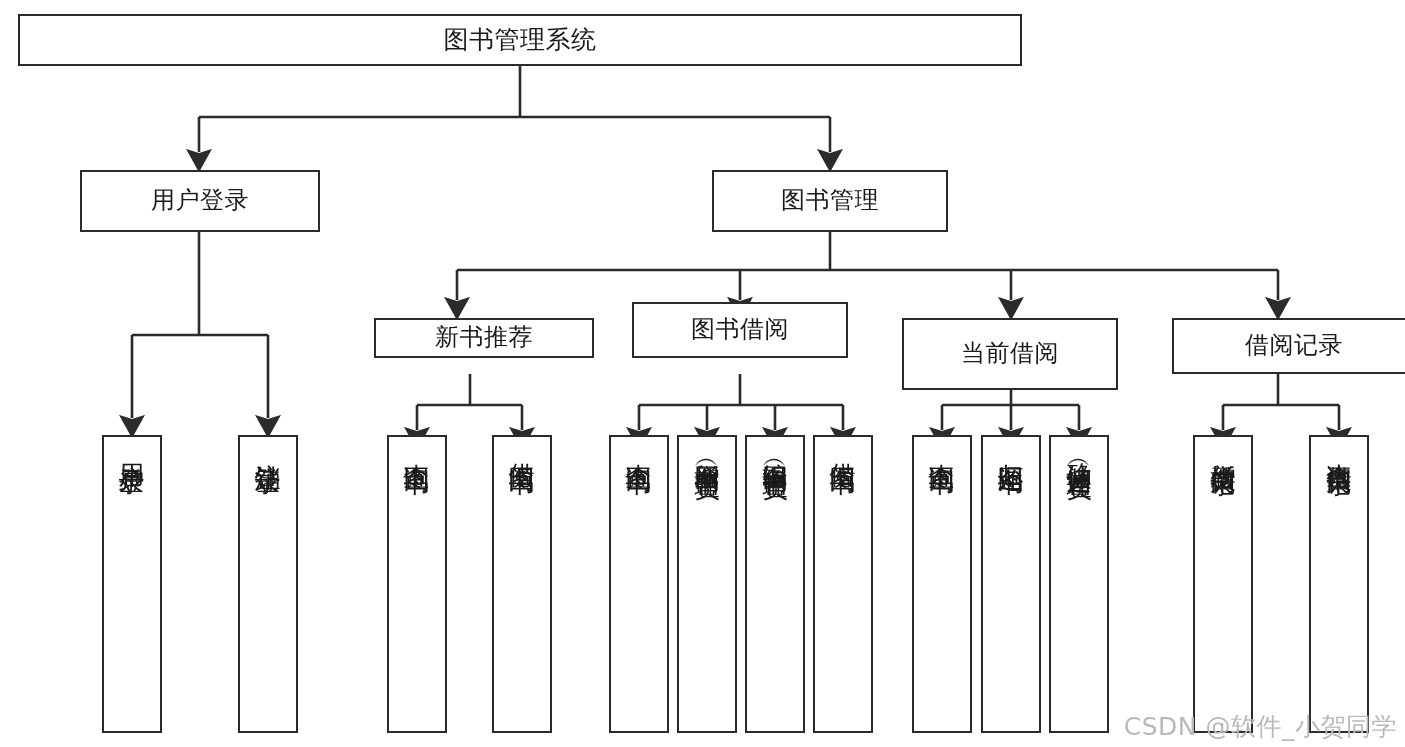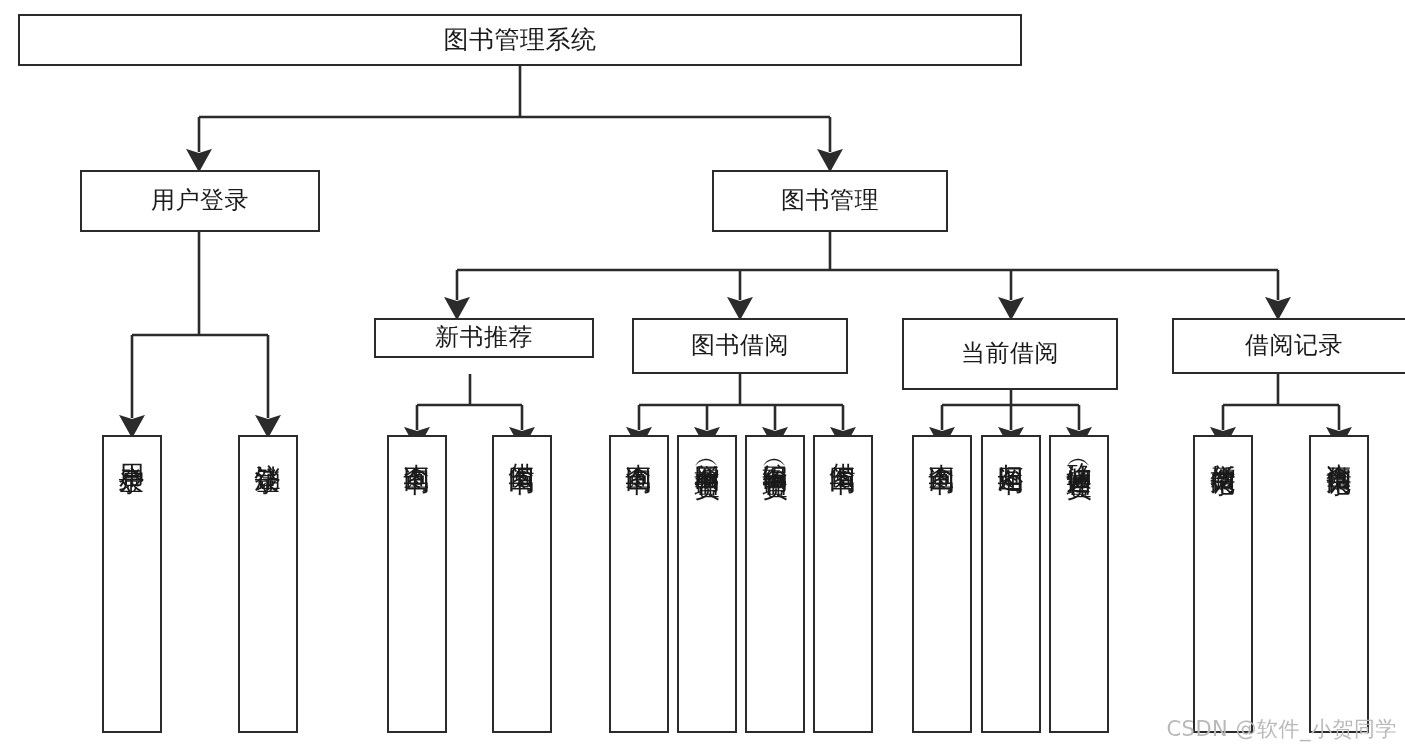--- a/index.html
+++ b/index.html
@@ -64,21 +64,21 @@
     letter-spacing: 2px;
     white-space: nowrap;
   }
   .node.leaf.tall .label {
     font-size: 25px;
   }
   #watermark {
     position: absolute;
     right: 8px;
     bottom: 4px;
-    font-size: 21px;
+    font-size: 25px;
     color: #b9b9b9;
     white-space: nowrap;
     letter-spacing: 0.5px;
     margin-left: 20px;
   }
 </style>
 </head>
 <body>
 
 <div id="canvas">
@@ -143,21 +143,21 @@
   </div>
 
   <div class="node branch" style="left:712px; top:170px; width:236px; height:62px;">
     <span class="label">图书管理</span>
   </div>
 
   <div class="node branch" style="left:360px; top:318px; width:220px; height:40px;margin-left:14px;">
     <span class="label">新书推荐</span>
   </div>
 
-  <div class="node branch" style="left:632px; top:318px; width:216px; height:56px;">
+  <div class="node branch" style="left:632px; top:302px; width:216px; height:56px;">
     <span class="label">图书借阅</span>
   </div>
 
   <div class="node branch" style="left:902px; top:318px; width:216px; height:72px;">
     <span class="label">当前借阅</span>
   </div>
 
   <div class="node branch" style="left:1172px; top:318px; width:244px; height:56px;">
     <span class="label">借阅记录</span>
   </div>

